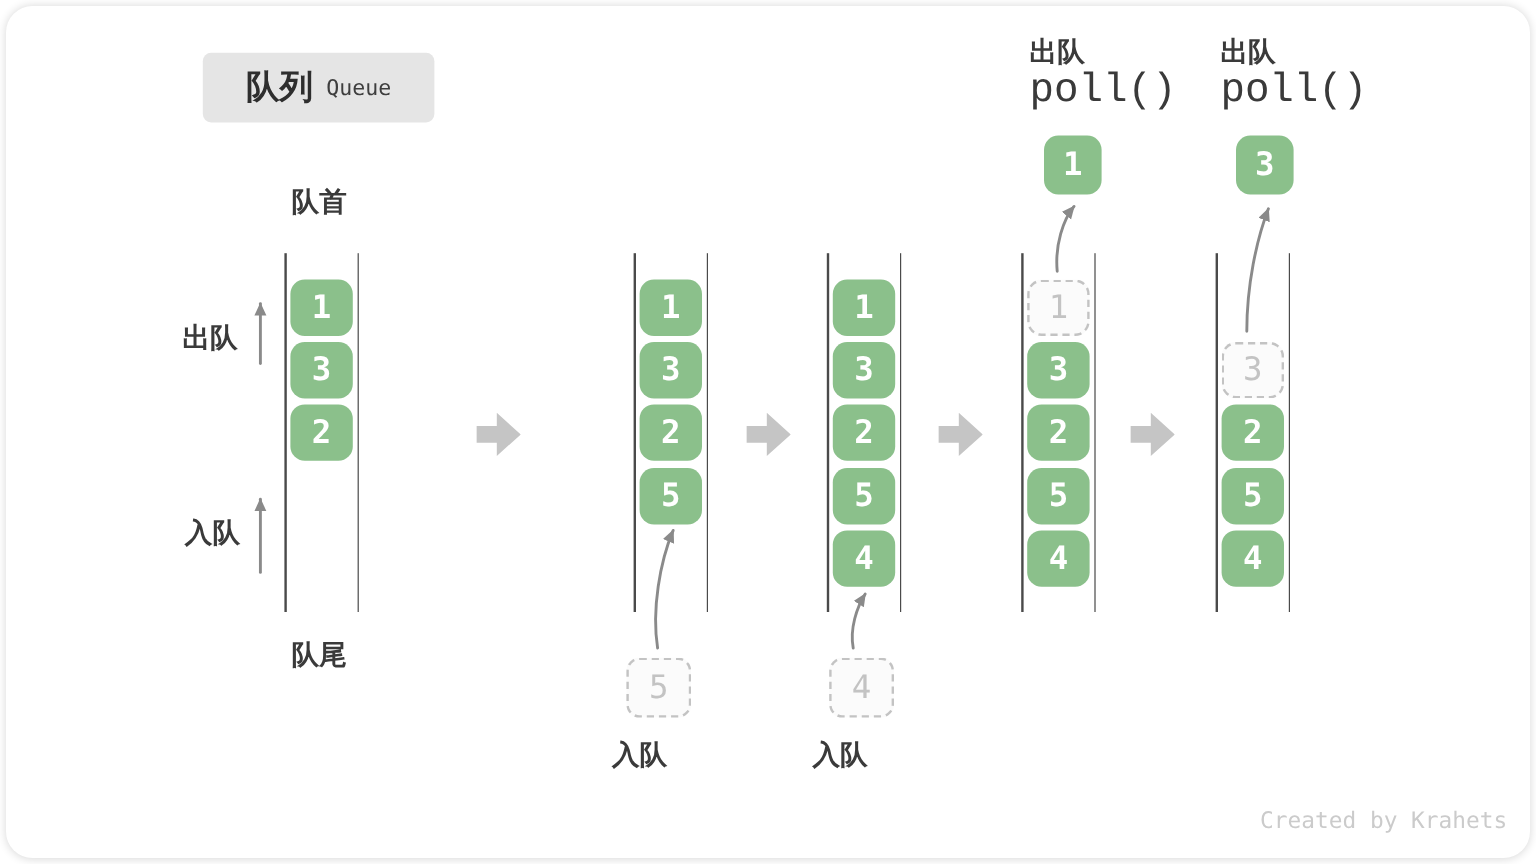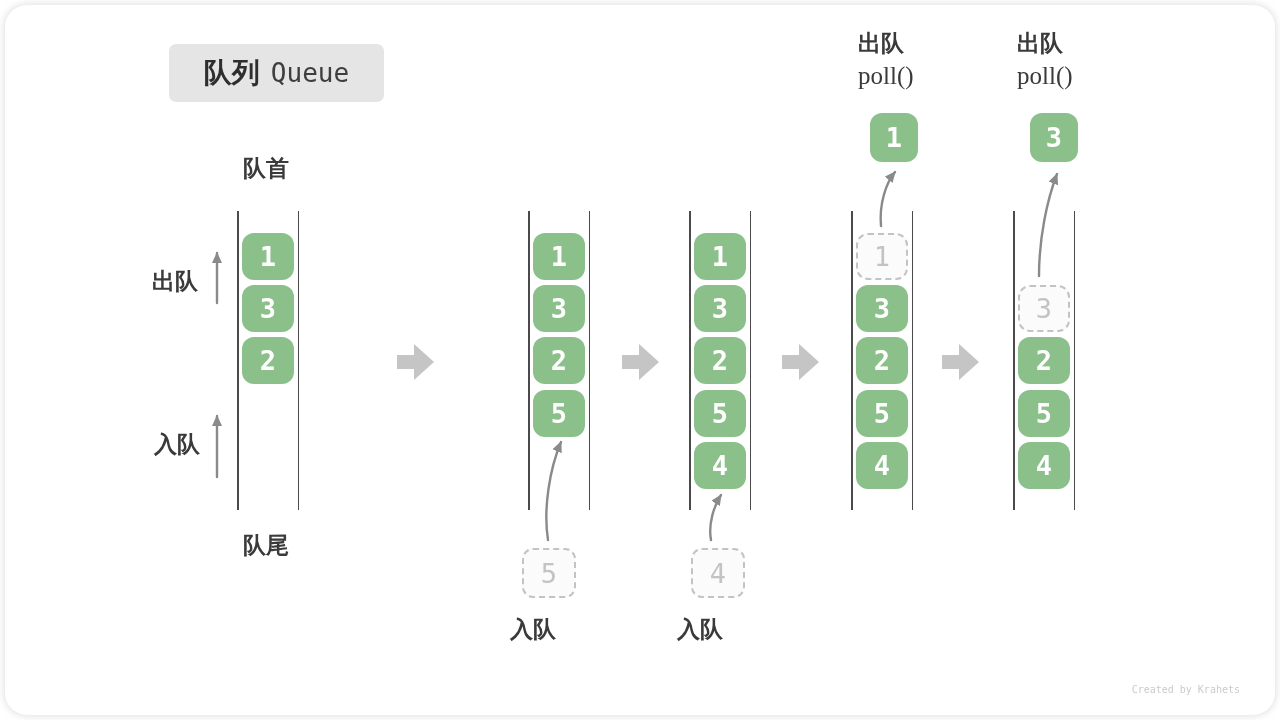--- a/index.html
+++ b/index.html
@@ -6,26 +6,26 @@
   .canvas{
     position:relative;width:1280px;height:720px;background:#ffffff;overflow:hidden;
     font-family:"Liberation Sans","DejaVu Sans",sans-serif;
   }
   .card{
     position:absolute;left:5px;top:5px;right:5px;bottom:5px;
     background:#ffffff;border-radius:22px;
     box-shadow:0 0 8px rgba(0,0,0,0.16);
   }
   .badge{
-    position:absolute;left:169px;top:44px;width:215px;height:58px;
+    position:absolute;left:169px;top:44px;width:193px;height:58px;
     background:var(--badge-bg,#e5e5e5);border-radius:7px;
     display:flex;align-items:center;justify-content:center;gap:11px;
   }
   .badge-zh{font-size:28px;font-weight:bold;color:#2e2e2e;}
-  .badge-en{font-family:"DejaVu Sans Mono","Liberation Mono",monospace;font-size:26px;color:#3e3e3e;}
+  .badge-en{font-family:"DejaVu Sans Mono","Liberation Mono",monospace;font-size:18px;color:#3e3e3e;}
   .side-label{position:absolute;font-size:23px;font-weight:bold;color:var(--text-dark,#3a3a3a);line-height:23px;white-space:nowrap;}
   #lbl-front{left:243px;top:157px;}
   #lbl-rear{left:243px;top:534px;}
   #lbl-dequeue{left:152px;top:270px;}
   #lbl-enqueue{left:154px;top:433px;}
   .qline{position:absolute;width:1.5px;background:var(--channel-line,#4a4a4a);}
   .qbox{
     position:absolute;width:52px;height:47px;border-radius:12px;box-sizing:border-box;
     background:var(--green-box,#8bc08b);color:#ffffff;
     font-family:"DejaVu Sans Mono","Liberation Mono",monospace;font-weight:bold;font-size:27px;
@@ -33,28 +33,28 @@
   }
   .qbox.dashed{
     background:var(--dashed-bg,#fbfbfb);
     border:2px dashed var(--dashed-border,#c3c3c3);
     color:var(--dashed-text,#c3c3c3);font-weight:normal;
   }
   .qbox.floating{width:48px;height:49px;}
   .qbox.pending{width:54px;height:50px;border-radius:11px;}
   .two-line{position:absolute;white-space:nowrap;}
   .tl-action{font-size:23px;font-weight:bold;color:var(--text-dark,#3a3a3a);line-height:30px;}
-  .tl-code{font-family:Liberation Serif, serif;font-size:25px;color:var(--text-dark,#3a3a3a);line-height:36px;}
+  .tl-code{font-family:Liberation Mono, monospace;font-size:34px;color:var(--text-dark,#3a3a3a);line-height:36px;}
   .code-arg{color:var(--green-accent,#55a055);font-weight:bold;}
   .block-arrow{position:absolute;}
   #overlay{position:absolute;left:0;top:0;pointer-events:none;}
   .watermark{
-    position:absolute;right:40px;bottom:25px;
+    position:absolute;right:24px;bottom:25px;
     font-family:"DejaVu Sans Mono","Liberation Mono",monospace;
-    font-size:10px;color:var(--watermark-gray,#cbcbcb);
+    font-size:19px;color:var(--watermark-gray,#cbcbcb);
   }
 </style>
 </head>
 <body>
 
 <div class="canvas">
   <div class="card"></div>
 
   <div class="badge">
     <span class="badge-zh">队列</span>

